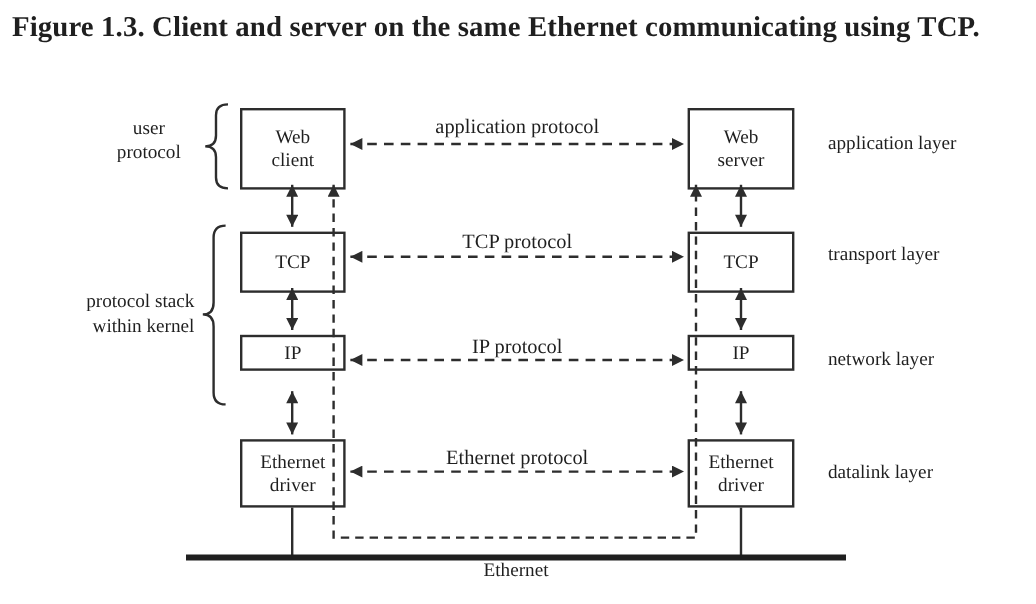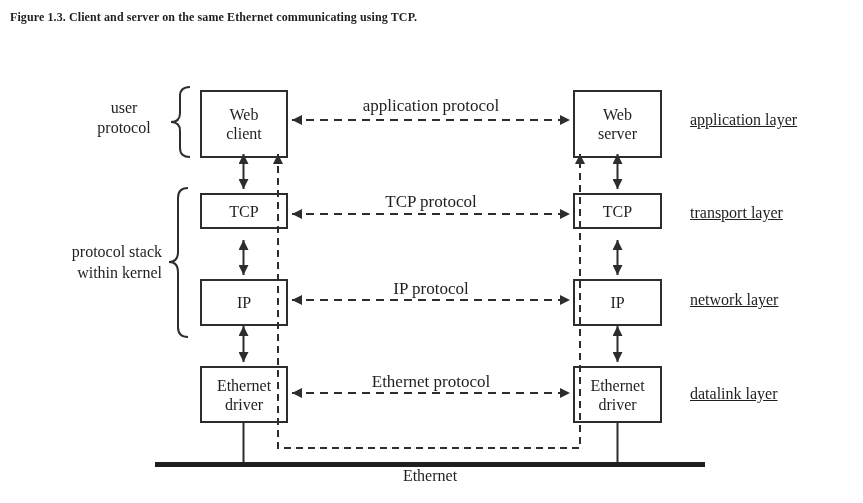--- a/index.html
+++ b/index.html
@@ -7,48 +7,48 @@
     width: 863px; height: 503px;
     background: #ffffff;
     font-family: "Liberation Serif", serif;
     color: #1f1f1f;
     overflow: hidden;
     position: relative;
   }
   .stage { position: absolute; inset: 0; width: 863px; height: 503px; }
   .fig-title {
     position: absolute; left: 10px; top: 10px;
-    font-size: 12px; font-weight: bold; letter-spacing: 0.1px;
+    font-size: 24px; font-weight: bold; letter-spacing: 0.1px;
     white-space: nowrap;
   }
   .box {
     position: absolute;
     border: 2px solid #2d2d2d;
     background: #ffffff;
     display: flex; flex-direction: column;
     align-items: center; justify-content: center;
     font-size: 16px; line-height: 19px;
     text-align: center;
     box-sizing: border-box;
     z-index: 2;
   }
   .c-col { left: 200px; width: 88px; }
   .s-col { left: 573px; width: 89px; }
   .row-app      { top: 90px;  height: 68px; }
-  .row-trans    { top: 193px; height: 36px; }
-  .row-net      { top: 279px; height: 47px; }
+  .row-trans    { top: 193px; height: 51px; }
+  .row-net      { top: 279px; height: 30px; }
   .row-dl       { top: 366px; height: 57px; }
   .proto-label {
     position: absolute; left: 291px; width: 280px;
     text-align: center; font-size: 17px; line-height: 17px;
     z-index: 3; white-space: nowrap;
   }
   .layer-label {
     position: absolute; left: 690px;
-    font-size: 16px; white-space: nowrap; z-index: 3; text-decoration: underline;
+    font-size: 16px; white-space: nowrap; z-index: 3;
   }
   .side-note {
     position: absolute; text-align: right;
     font-size: 16px; line-height: 21px; z-index: 3;
   }
   .flow-label {
     position: absolute; left: 280px; width: 298px; top: 429px;
     text-align: center; font-size: 15px; z-index: 6; white-space: nowrap;
   }
   .bus-label {

